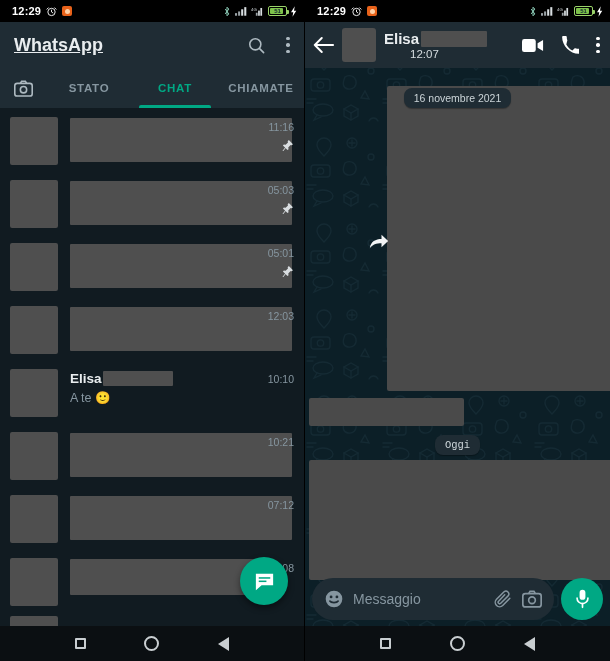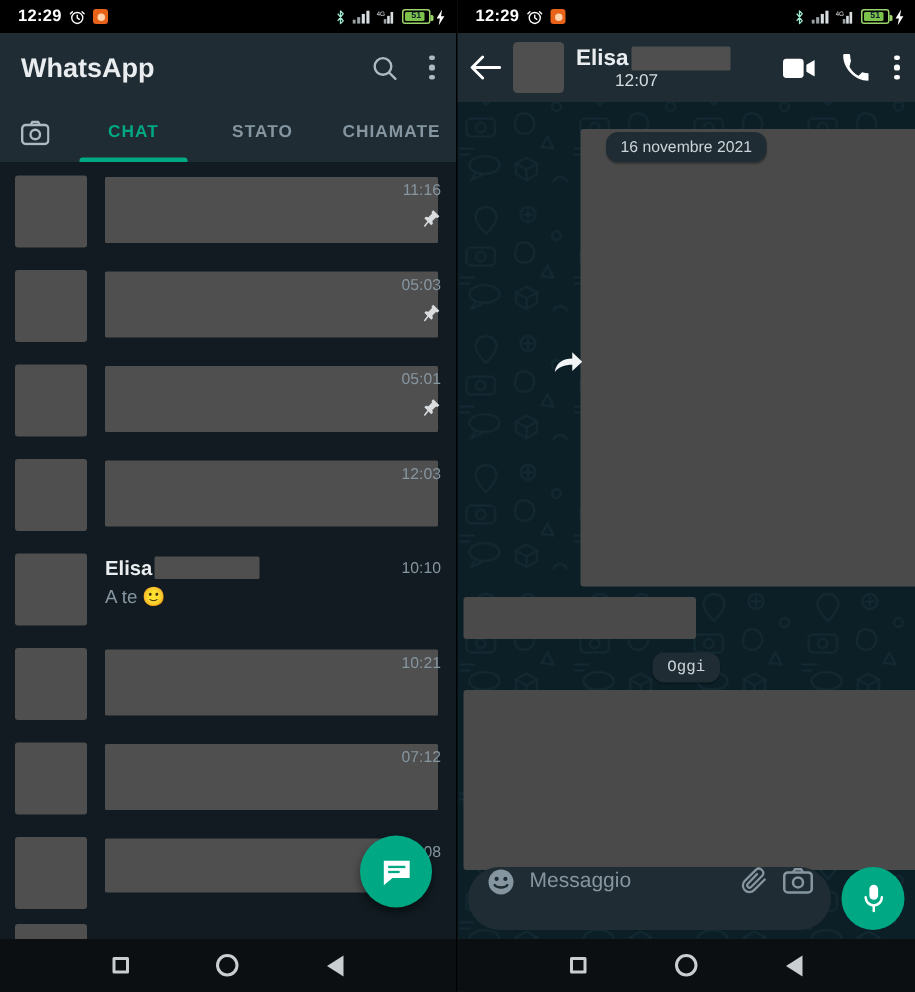--- a/index.html
+++ b/index.html
@@ -83,20 +83,21 @@
     background: #1f2c34;
     display: flex;
     align-items: center;
     padding: 0 14px;
   }
   .app-title {
     color: #e9edef;
     font-size: 18px;
     font-weight: bold;
     flex: 1;
+    text-decoration: underline;
   }
   .appbar-actions { display: flex; align-items: center; gap: 20px; }
   .icon-btn {
     display: flex; align-items: center; justify-content: center;
     cursor: pointer;
   }
   .kebab {
     width: 4px;
     display: flex; flex-direction: column; gap: 3px; align-items:center;
   }
@@ -309,20 +310,21 @@
     padding: 0 7px;
     gap: 7px;
     z-index: 20;
   }
   .inputpill {
     flex: 1;
     height: 42px;
     background: #1f2c34;
     border-radius: 21px;
     display: flex;
+    align-items: center;
     padding: 0 12px;
     gap: 9px;
   }
   .msg-placeholder {
     flex: 1;
     color: #8696a0;
     font-size: 14px;
   }
   .mic {
     width: 42px; height: 42px;
@@ -398,22 +400,22 @@
     </div>
 
     <div class="tabs">
       <div class="tab cam">
         <svg width="19" height="17" viewBox="0 0 24 21">
           <rect x="1" y="4" width="22" height="16" rx="3" fill="none" stroke="#aebac1" stroke-width="2"></rect>
           <path d="M8 4l1.6-2.6h4.8L16 4" fill="none" stroke="#aebac1" stroke-width="2"></path>
           <circle cx="12" cy="12" r="4" fill="none" stroke="#aebac1" stroke-width="2"></circle>
         </svg>
       </div>
+      <div class="tab t">STATO</div>
       <div class="tab t active">CHAT</div>
-      <div class="tab t">STATO</div>
       <div class="tab t">CHIAMATE</div>
     </div>
 
     <div class="chatlist">
 
       <div class="chatrow">
         <div class="avatar"></div>
         <div class="rowbody">
           <div class="redact-line tall"></div>
         </div>

